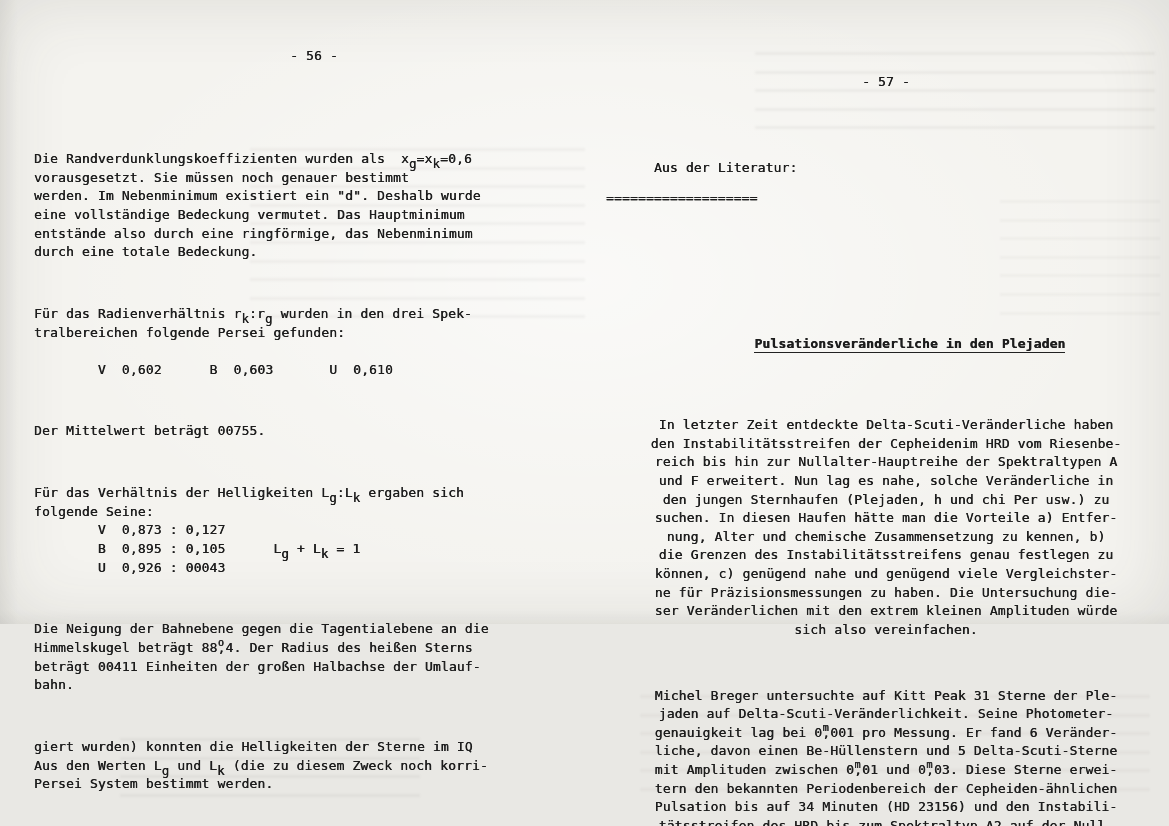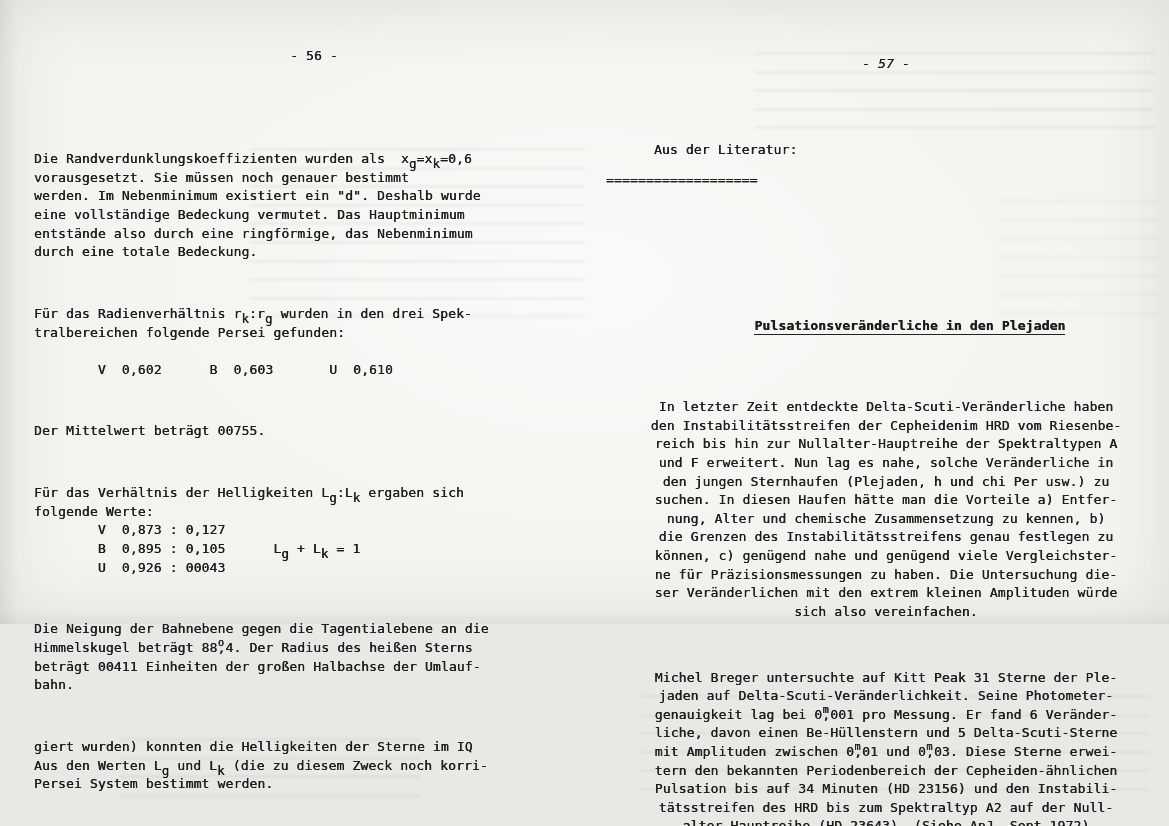--- a/index.html
+++ b/index.html
@@ -18,21 +18,21 @@
     box-shadow: inset 0 0 70px rgba(60,58,50,.12);
     color: #1d1d1d;
     font-size: 13px; line-height: 18.6px; letter-spacing: 0.15px;
     text-shadow: 0.35px 0 0 currentColor;
   }
   .col { position: absolute; top: 0; white-space: pre; }
   .col-left  { left: 34px;  width: 560px; }
   .col-right { left: 606px; width: 560px; }
   .pagenum { text-align: center; }
   .col-left  .pagenum { margin-top: 10px; }
-  .col-right .pagenum { margin-top: 18px; font-style: italic; }
+  .col-right .pagenum { margin-top: 36px; }
   .col-left .content { margin-top: 10px; }
   .para { margin: 0 0 6px 0; }
   .col-right .para { margin-bottom: 10px; text-align: center; }
   .line { min-height: 18.6px; }
   .line sub { font-size: 0.95em; vertical-align: -0.42em; line-height: 0; letter-spacing: inherit; }
   .ovc { position: relative; }
   .ovc b { position: absolute; left: 0.04em; top: -0.62em; font-size: 0.78em; font-weight: normal; }
   .u { border-bottom: 1.6px solid #222; padding-bottom: 1px; font-weight: bold; }
   .section-head { margin-top: 11px; }
   .eqrow { margin-top: -7px; margin-bottom: 0; }
@@ -53,21 +53,21 @@
   <div class="ghost g-rows" style="left:755px; top:52px; width:400px; height:80px; opacity:.12;"></div>
   <div class="ghost g-rows" style="left:1000px; top:200px; width:160px; height:130px; opacity:.08;"></div>
   <div class="ghost g-rows" style="left:640px; top:695px; width:510px; height:110px; opacity:.09;"></div>
 
   <div class="col col-left">
     <div class="pagenum">- 56 -</div>
     <div class="content">
       <div class="para"><div class="line">Die Randverdunklungskoeffizienten wurden als  x<sub>g</sub>=x<sub>k</sub>=0,6</div><div class="line">vorausgesetzt. Sie müssen noch genauer bestimmt</div><div class="line">werden. Im Nebenminimum existiert ein "d". Deshalb wurde</div><div class="line">eine vollständige Bedeckung vermutet. Das Hauptminimum</div><div class="line">entstände also durch eine ringförmige, das Nebenminimum</div><div class="line">durch eine totale Bedeckung.</div></div>
       <div class="para"><div class="line">Für das Radienverhältnis r<sub>k</sub>:r<sub>g</sub> wurden in den drei Spek-</div><div class="line">tralbereichen folgende Persei gefunden:</div><div class="line">&nbsp;</div><div class="line">        V  0,602      B  0,603       U  0,610</div></div>
       <div class="para"><div class="line">Der Mittelwert beträgt 00755.</div></div>
-      <div class="para"><div class="line">Für das Verhältnis der Helligkeiten L<sub>g</sub>:L<sub>k</sub> ergaben sich</div><div class="line">folgende Werte:</div><div class="line">        V  0,873 : 0,127</div><div class="line">        B  0,895 : 0,105      L<sub>g</sub> + L<sub>k</sub> = 1</div><div class="line">        U  0,926 : 00043</div></div>
+      <div class="para"><div class="line">Für das Verhältnis der Helligkeiten L<sub>g</sub>:L<sub>k</sub> ergaben sich</div><div class="line">folgende Seine:</div><div class="line">        V  0,873 : 0,127</div><div class="line">        B  0,895 : 0,105      L<sub>g</sub> + L<sub>k</sub> = 1</div><div class="line">        U  0,926 : 00043</div></div>
       <div class="para"><div class="line">Die Neigung der Bahnebene gegen die Tagentialebene an die</div><div class="line">Himmelskugel beträgt 88<span class="ovc">,<b>o</b></span>4. Der Radius des heißen Sterns</div><div class="line">beträgt 00411 Einheiten der großen Halbachse der Umlauf-</div><div class="line">bahn.</div></div>
       <div class="para"><div class="line">giert wurden) konnten die Helligkeiten der Sterne im IQ</div><div class="line">Aus den Werten L<sub>g</sub> und L<sub>k</sub> (die zu diesem Zweck noch korri-</div><div class="line">Persei System bestimmt werden.</div></div>
       
       
       
       
       
     </div>
   </div>
 

